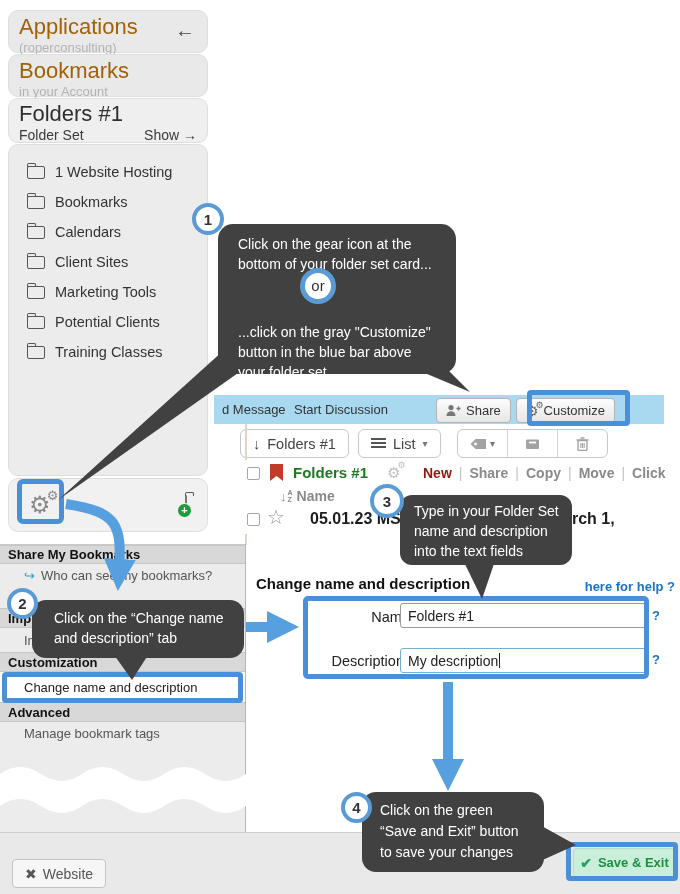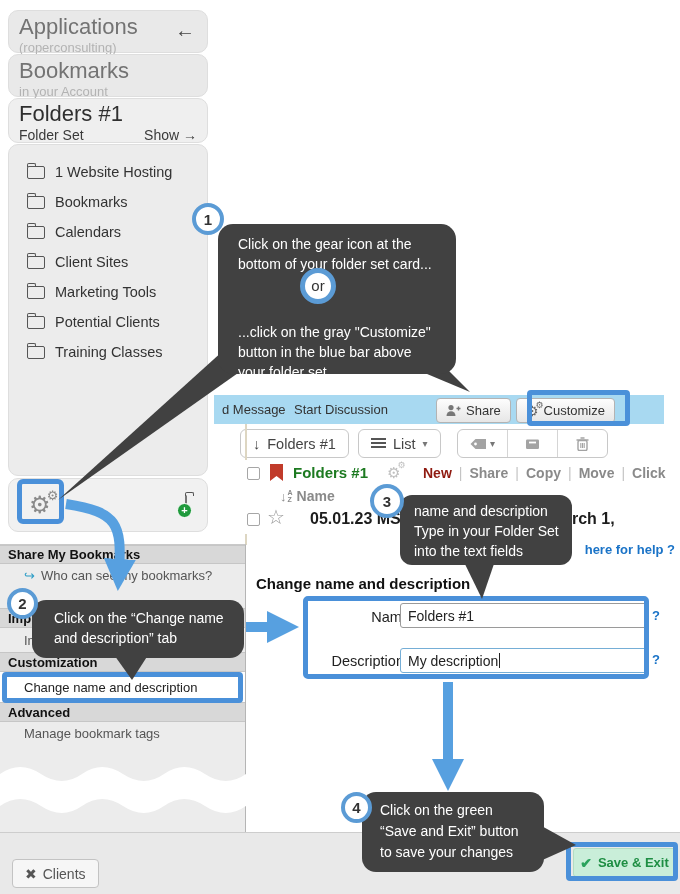--- a/index.html
+++ b/index.html
@@ -3,21 +3,21 @@
 <meta charset="utf-8">
 <style>
   html,body{margin:0;padding:0;}
   body{width:680px;height:894px;position:relative;background:#fff;
        font-family:"Liberation Sans",sans-serif;overflow:hidden;}
   .abs{position:absolute;box-sizing:border-box;}
 
   
   .card{position:absolute;left:8px;width:200px;background:#e9e9e9;
         border:1px solid #dedede;border-radius:10px;box-sizing:border-box;}
-  .card-title{font-size:22px;color:#737373;}
+  .card-title{font-size:22px;color:#a16207;}
   .card-sub{font-size:13px;color:#b3b3b3;}
   .fs-title{font-size:22px;color:#2f2f2f;}
   .fs-row{display:flex;justify-content:space-between;font-size:14px;color:#3a3a3a;}
   .back-ic{position:absolute;right:12px;top:8px;font-size:20px;color:#444;}
   .folder-item{display:flex;align-items:center;gap:10px;height:30px;padding-left:14px;
                font-size:14.5px;color:#333;cursor:default;}
   .f-ic{width:16px;height:11px;border:1.5px solid #555;border-radius:2px;position:relative;flex:0 0 auto;}
   .f-ic::before{content:"";position:absolute;left:-1.5px;top:-4px;width:7px;height:3px;
                 border:1.5px solid #555;border-bottom:none;border-radius:2px 2px 0 0;}
   .gear-wrap{font-size:24px;color:#8a8a8a;line-height:1;position:relative;}
@@ -269,40 +269,40 @@
   <div class="m-item" style="height:24px;">Im</div>
   <div class="m-header" style="height:20px;">Customization</div>
   <div class="m-item white" style="height:30px;">Change name and description</div>
   <div class="m-header" style="height:20px;">Advanced</div>
   <div class="m-item" style="height:22px;">Manage bookmark tags</div>
   <svg width="246" height="89" style="display:block;">
     <path d="M0,30 q20,-14 41,0 t41,0 t41,0 t41,0 t41,0 t41,0 L246,62 q-20,14 -41,0 t-41,0 t-41,0 t-41,0 t-41,0 t-41,0 Z" fill="#ffffff"></path>
   </svg>
 </div>
 
-<span class="abs help-link" style="right:5px;top:542px;text-align:right;">here for help ?</span>
+<span class="abs help-link" style="right:5px;top:579px;text-align:right;">here for help ?</span>
 <div class="abs form-head" style="left:256px;top:575px;">Change name and description</div>
 
 <span class="flabel" style="left:308px;top:609px;width:106px;">Name:</span>
 <div class="field" style="left:400px;top:603px;width:238px;height:23px;">
   <span>Folders #1</span>
 </div>
 <span class="qmark" style="left:652px;top:608px;">?</span>
 
 <span class="flabel" style="left:312px;top:653px;width:96px;">Description:</span>
 <div class="field focus" style="left:400px;top:648px;width:238px;height:23px;">
   <span>My description</span>
     <span class="tcaret"></span>
 </div>
 <span class="qmark" style="left:652px;top:652px;">?</span>
 
 <div class="abs footer">
   <span class="btn-cancel">
     <span>✖</span>
-    <span>Clients</span>
+    <span>Website</span>
   </span>
 </div>
 <span class="btn-save">
   <span class="savecheck">✔</span>
   <span>Save &amp; Exit</span>
 </span>
 
 <div class="hl" style="left:17px;top:479px;width:47px;height:45px;"></div>
 <div class="hl" style="left:527px;top:390px;width:103px;height:36px;border-radius:4px;"></div>
 <div class="hl" style="left:2px;top:672px;width:241px;height:31px;border-radius:4px;"></div>
@@ -335,22 +335,22 @@
   <div>button in the blue bar above</div>
   <div>your folder set</div>
 </div>
 
 <div class="callout" style="left:32px;top:600px;width:212px;height:58px;padding:8px 0 0 22px;border-radius:14px;">
   <div>Click on the “Change name</div>
   <div>and description” tab</div>
 </div>
 
 <div class="callout" style="left:400px;top:495px;width:172px;height:70px;padding:6px 0 0 14px;border-radius:12px;">
+  <div>Type in your Folder Set</div>
   <div>name and description</div>
-  <div>Type in your Folder Set</div>
   <div>into the text fields</div>
 </div>
 
 <div class="callout" style="left:362px;top:792px;width:182px;height:80px;padding:8px 0 0 18px;border-radius:14px;line-height:21px;">
   <div>Click on the green</div>
   <div>“Save and Exit” button</div>
   <div>to save your changes</div>
 </div>
 
 <div class="badge" style="left:192px;top:203px;width:32px;height:32px;">1</div>

